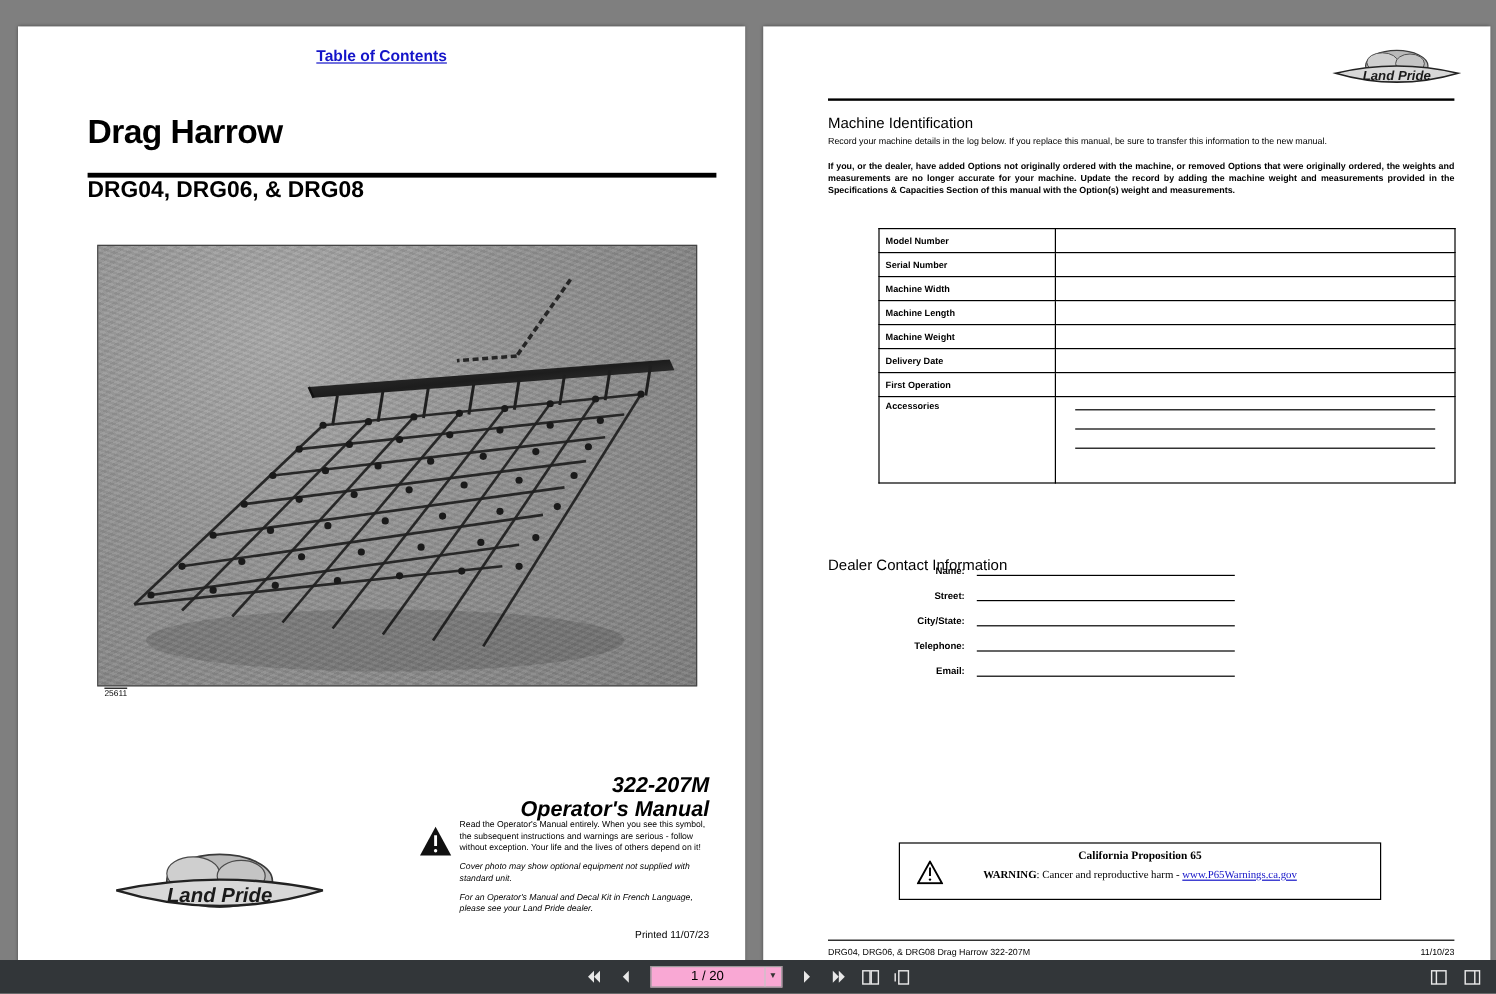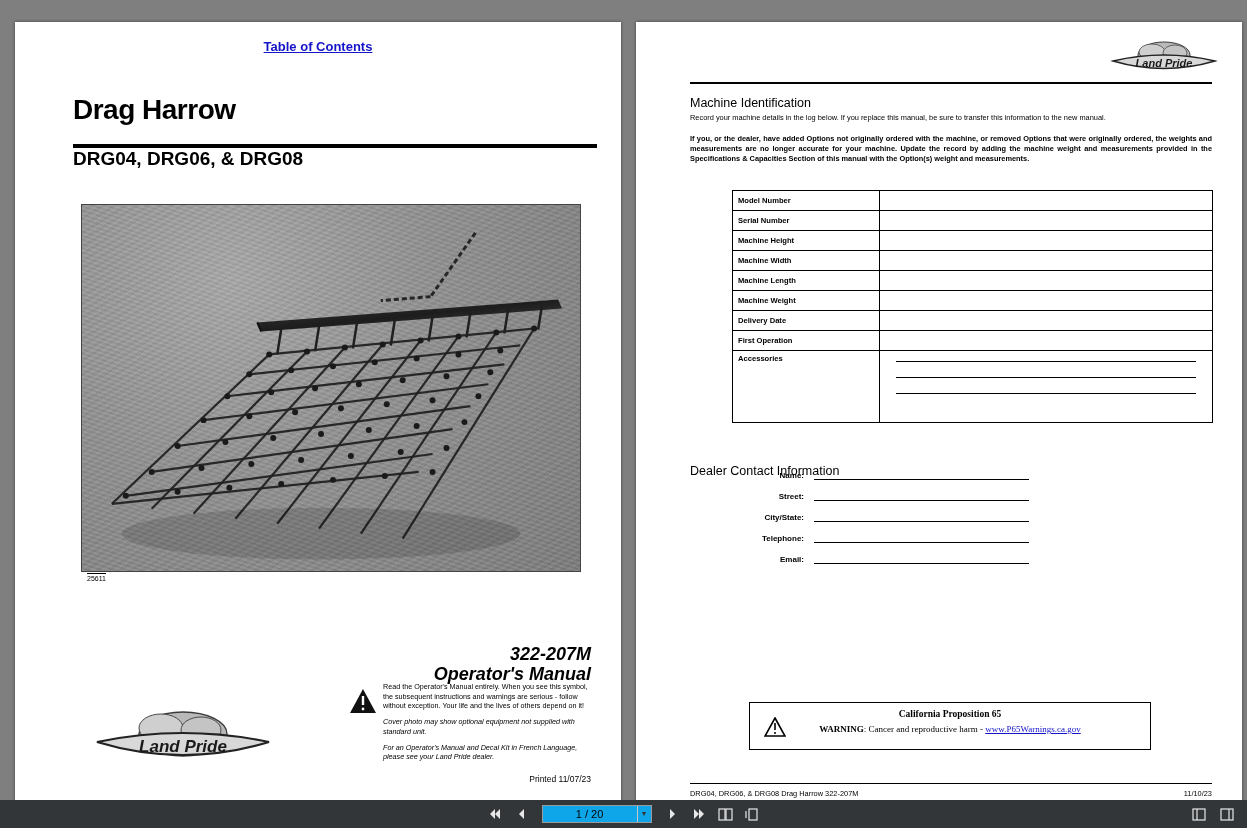--- a/index.html
+++ b/index.html
@@ -272,21 +272,21 @@
     display: flex;
     align-items: center; justify-content: center;
     color: #e8e8e8;
     cursor: pointer;
     border-radius: 2px;
     font-size: 11px;
   }
   .page-box {
     display: flex;
     align-items: center;
-    background: #0ea5e9;
+    background: #f9a8d4;
     border: 1px solid #9a9a9a;
     height: 18px;
     width: 110px;
     margin: 0 3px;
   }
   .page-box input {
     border: none;
     outline: none;
     flex: 1;
     font-size: 11px;
@@ -489,24 +489,20 @@
         <tbody>
           <tr>
             <td class="lbl">Model Number</td>
             <td class="val"></td>
           </tr>
           <tr>
             <td class="lbl">Serial Number</td>
             <td class="val"></td>
           </tr>
           <tr>
-            <td class="lbl">Machine Height</td>
-            <td class="val"></td>
-          </tr>
-          <tr>
             <td class="lbl">Machine Width</td>
             <td class="val"></td>
           </tr>
           <tr>
             <td class="lbl">Machine Length</td>
             <td class="val"></td>
           </tr>
           <tr>
             <td class="lbl">Machine Weight</td>
             <td class="val"></td>

